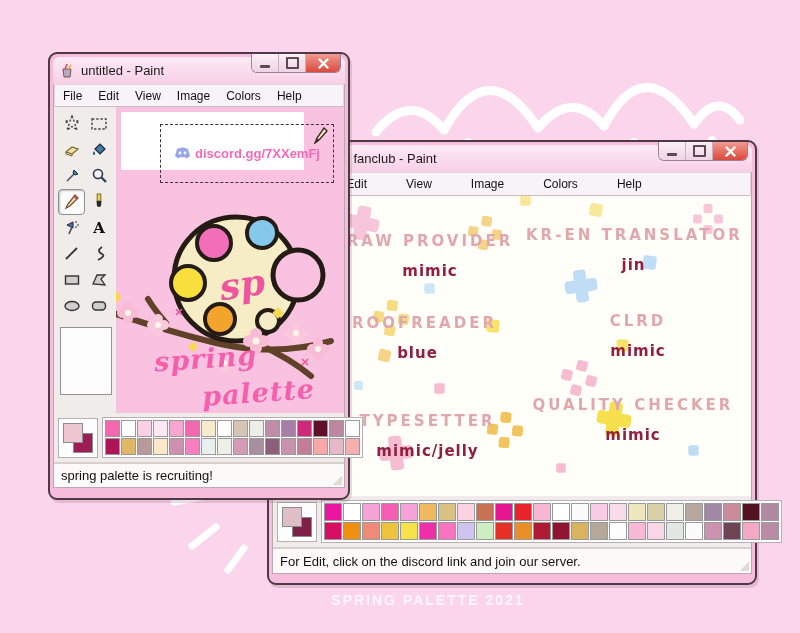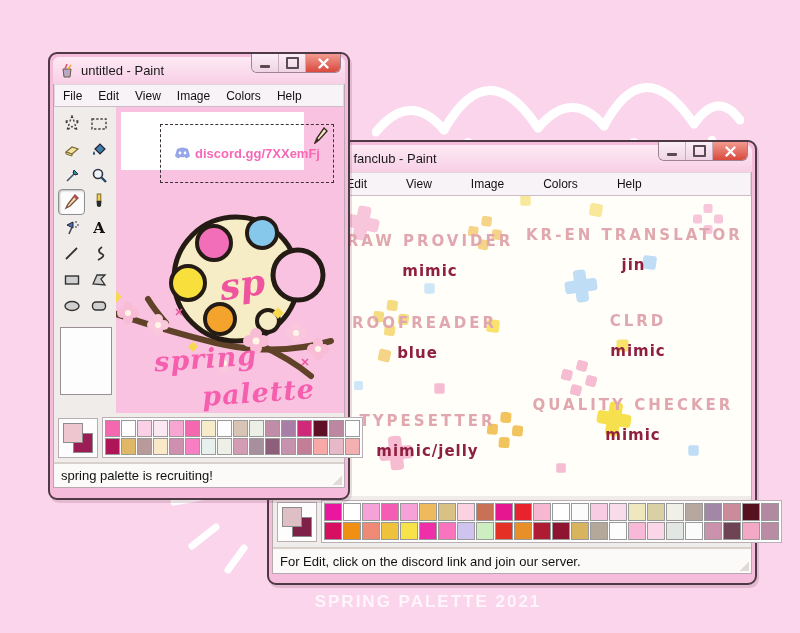--- a/index.html
+++ b/index.html
@@ -78,21 +78,21 @@
   .role-1{left:253px;top:30px;width:215px;}
   .role-2{left:32px;top:118px;width:225px;}
   .role-3{left:295px;top:116px;width:140px;}
   .role-4{left:42px;top:202px;width:225px;margin-top:14px;}
   .role-5{left:250px;top:200px;width:220px;}
 
   
   #arcs{position:absolute;left:372px;top:60px;z-index:0;}
   #sparkle{position:absolute;left:160px;top:486px;z-index:0;}
   #footer-text{position:absolute;left:263px;top:592px;width:330px;text-align:center;
-               font-weight:bold;font-size:17px;letter-spacing:2px;color:rgba(255,255,255,.78);}
+               font-weight:bold;font-size:14px;letter-spacing:2px;color:rgba(255,255,255,.78);}
   svg{display:block;}
 </style>
 </head>
 <body>
 
 <div id="stage">
 
   <svg id="arcs" width="372" height="88" viewBox="0 0 372 88">
     <g stroke="#ffffff" stroke-width="9" fill="none" stroke-linecap="round">
       <path d="M4,72 Q38,30 72,70"></path>

